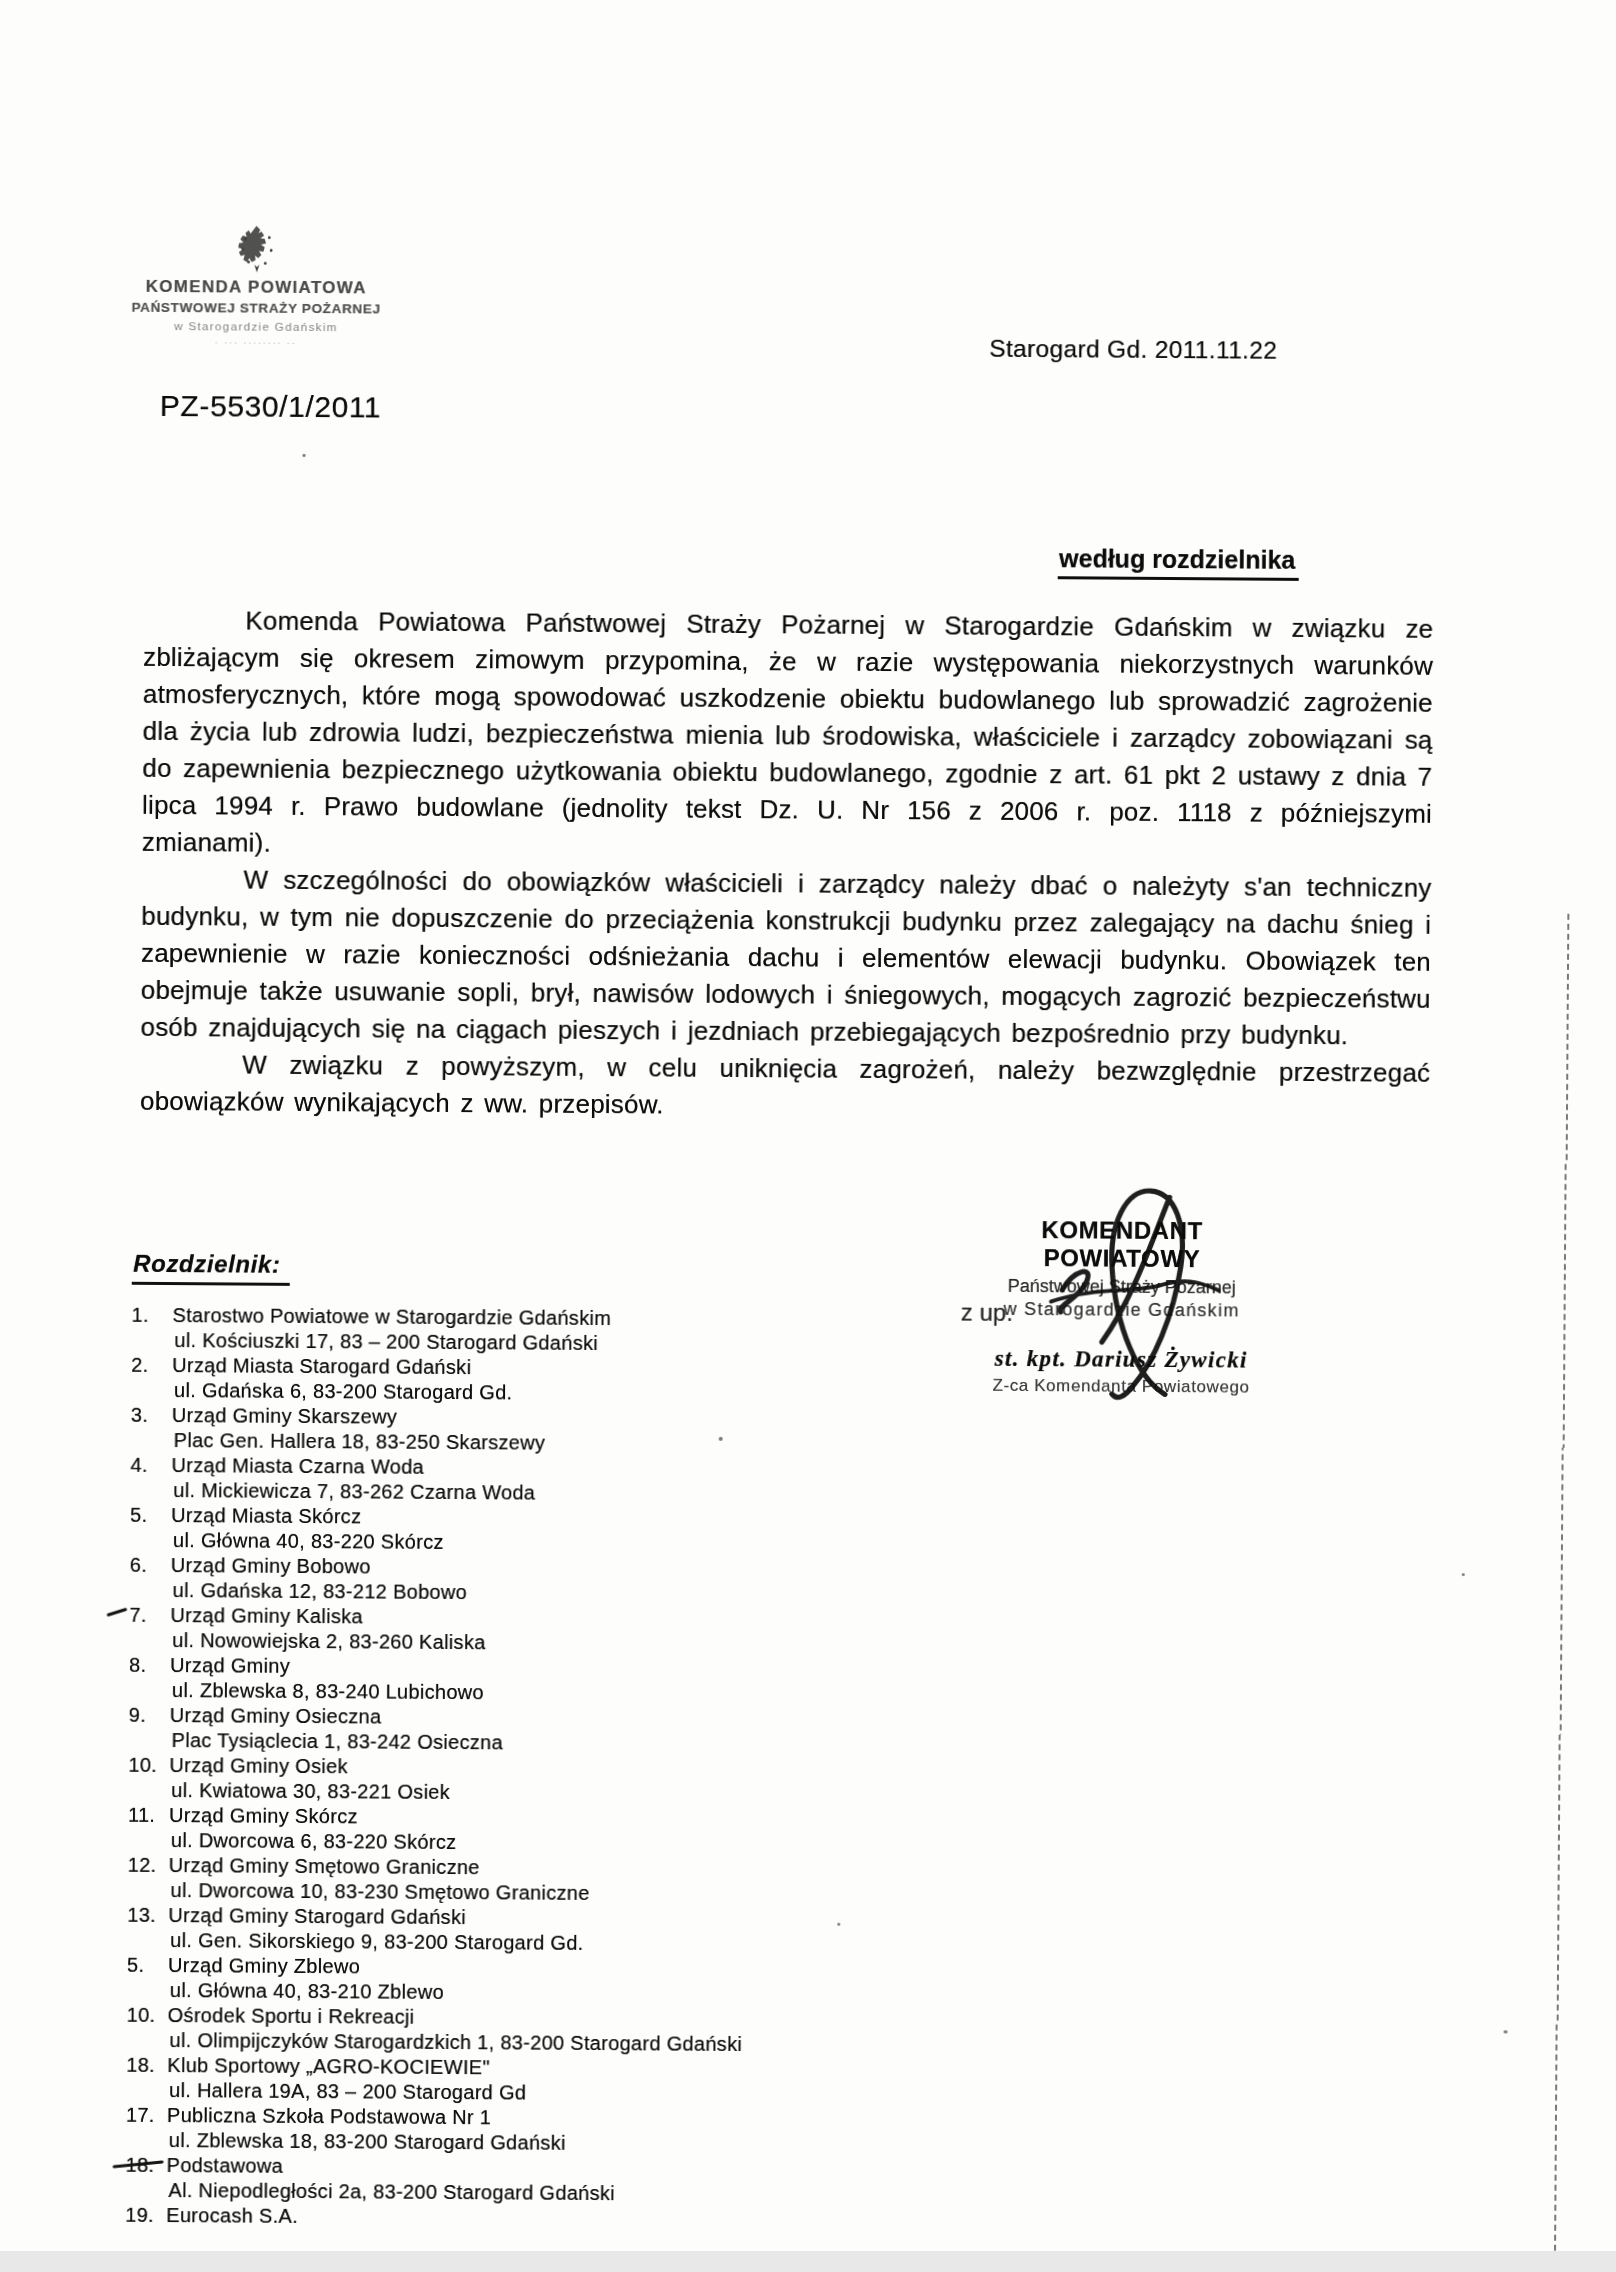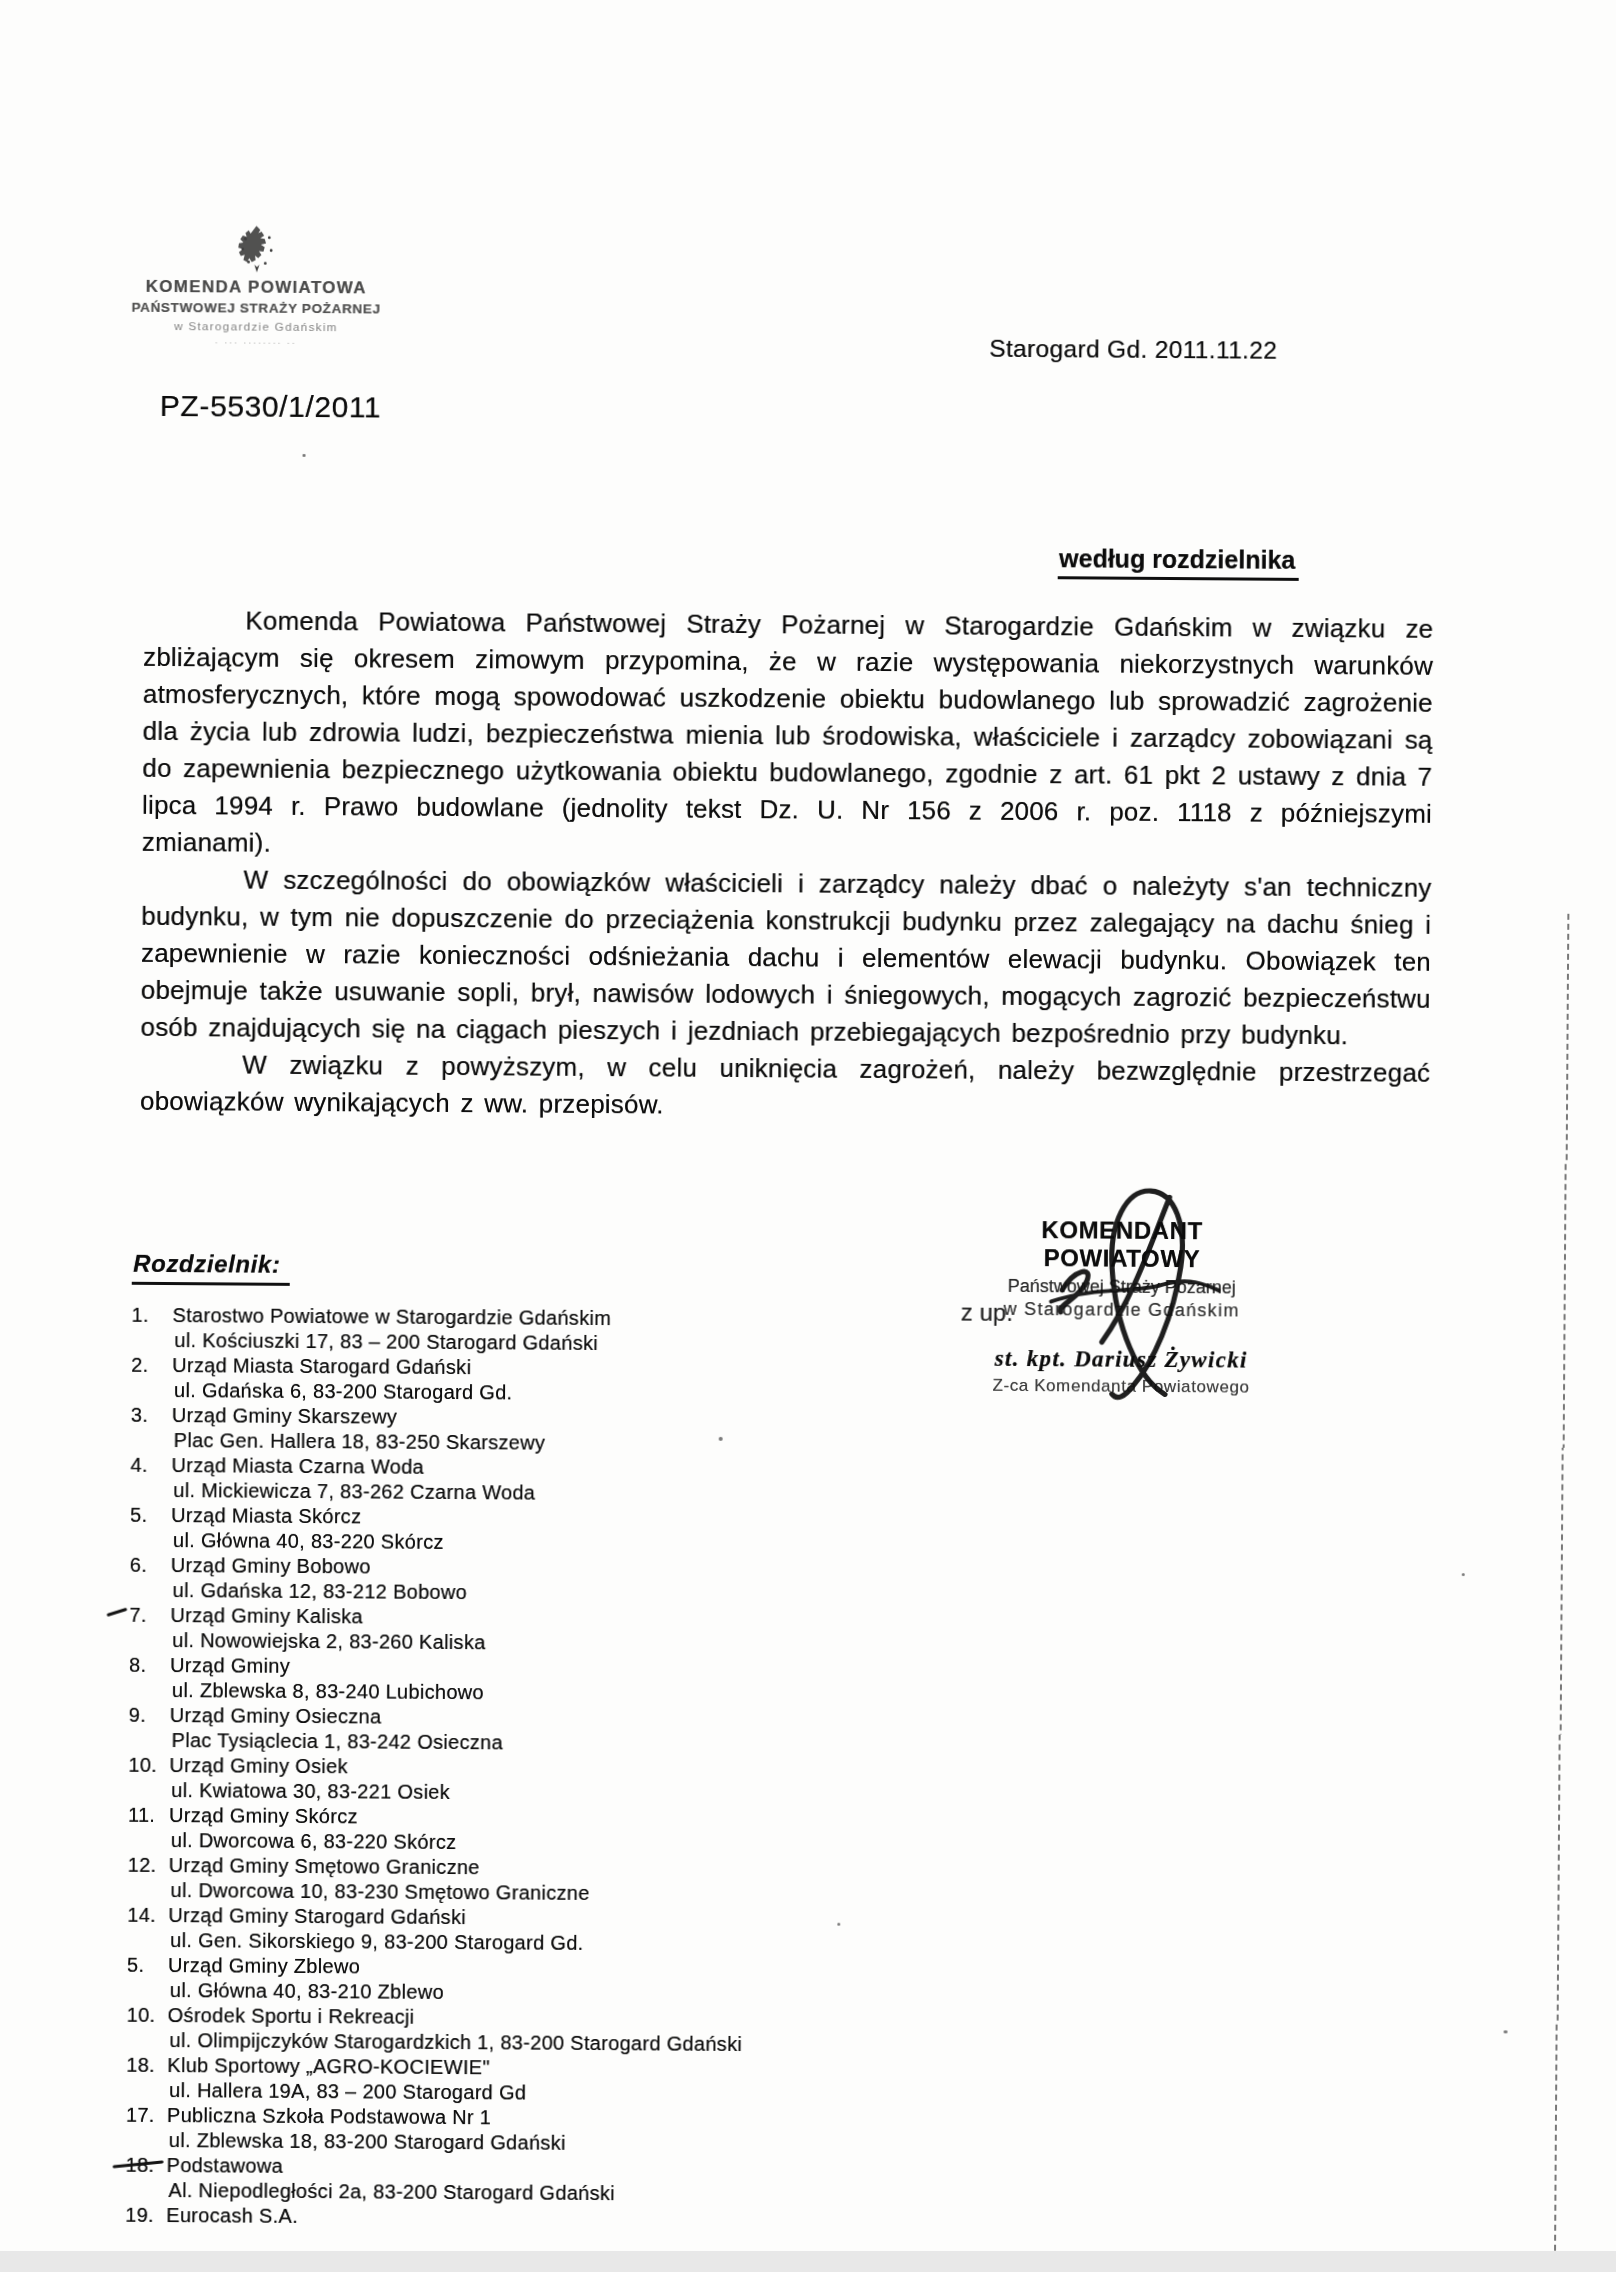--- a/index.html
+++ b/index.html
@@ -247,21 +247,21 @@
           </div>
           <div class="dist-item">
             <div class="dist-row1 inktext">
               <span class="dist-num">12.</span>
               <span>Urząd Gminy Smętowo Graniczne</span>
             </div>
             <div class="dist-addr inktext">ul. Dworcowa 10, 83-230 Smętowo Graniczne</div>
           </div>
           <div class="dist-item">
             <div class="dist-row1 inktext">
-              <span class="dist-num">14.</span>
+              <span class="dist-num">13.</span>
               <span>Urząd Gminy Starogard Gdański</span>
             </div>
             <div class="dist-addr inktext">ul. Gen. Sikorskiego 9, 83-200 Starogard Gd.</div>
           </div>
           <div class="dist-item">
             <div class="dist-row1 inktext">
               <span class="dist-num">5.</span>
               <span>Urząd Gminy Zblewo</span>
             </div>
             <div class="dist-addr inktext">ul. Główna 40, 83-210 Zblewo</div>

